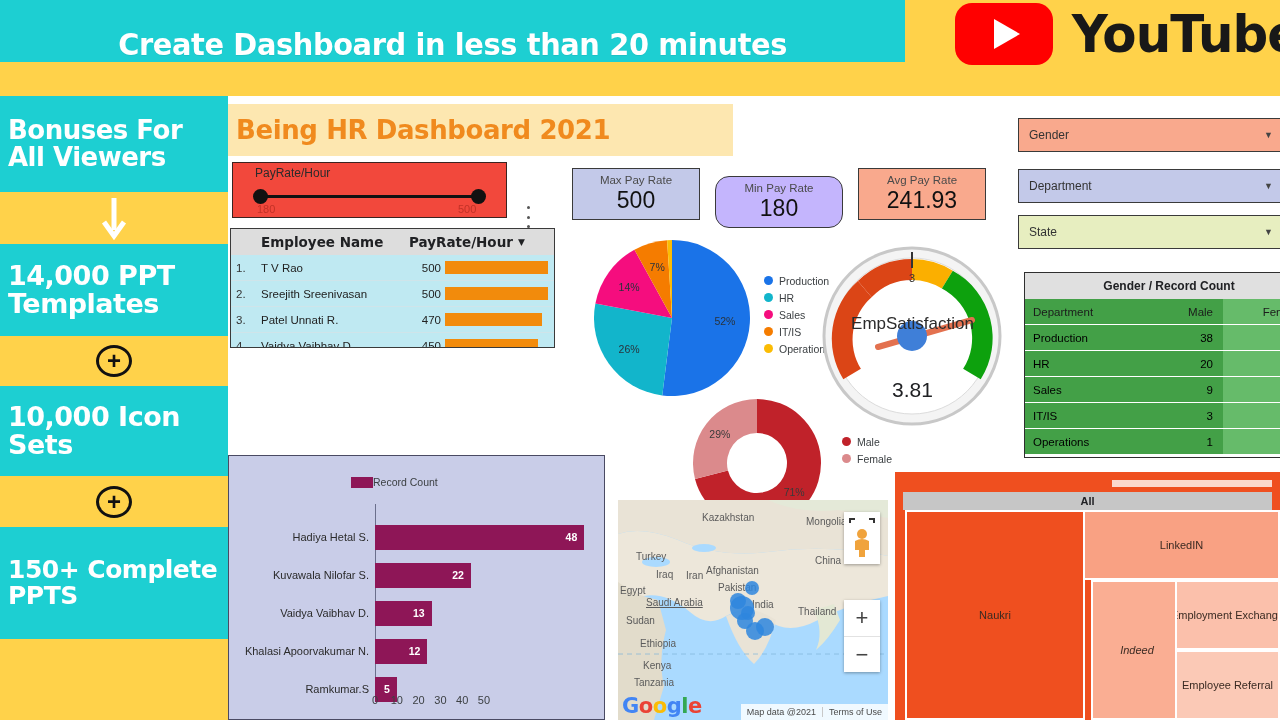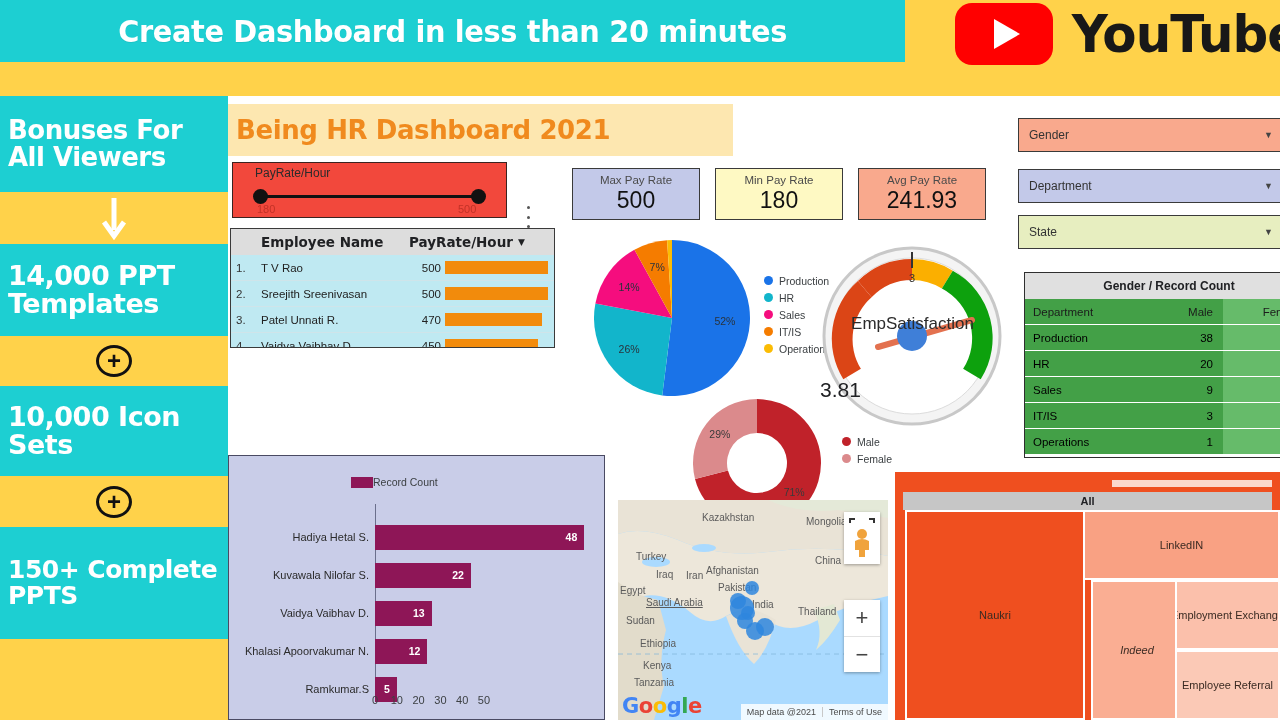--- a/index.html
+++ b/index.html
@@ -8,21 +8,21 @@
     overflow: hidden;
     font-family: "Liberation Sans", sans-serif;
     background: #ffffff;
   }
   #root { position: relative; width: 1280px; height: 720px; background: #FFD24A; }
 
   
   .top-banner {
     position: absolute; left: 0; top: 0; width: 905px; height: 62px;
     background: #1DCFD2;
-    display: flex; align-items: center; justify-content: center;
+    display: flex; align-items: flex-end; justify-content: center;
   }
   .top-banner-text {
     color: #ffffff; font-weight: 900; font-size: 31px; letter-spacing: -0.4px;
     font-family: "DejaVu Sans", sans-serif;
     transform: scaleX(0.93);
     white-space: nowrap;
     text-shadow: 0 1px 0 rgba(0,0,0,0.06);
   }
   .yt-logo {
     position: absolute; left: 955px; top: 3px; width: 330px; height: 62px;
@@ -111,34 +111,34 @@
   .emp-row .c-val { width: 32px; text-align: right; }
   .emp-row .c-bar { flex: 1; padding-left: 4px; padding-right: 6px; }
   .emp-bar { height: 13px; background: #F28B0C; }
 
   
   .kpi { position: absolute; width: 128px; height: 52px; border: 1px solid #3a3a3a;
          display: flex; flex-direction: column; align-items: center; justify-content: center; }
   .kpi-label { font-size: 11.5px; color: #4a4a4a; line-height: 1; }
   .kpi-value { font-size: 23px; color: #111; line-height: 1.15; }
   #kpi-max { left: 344px; top: 72px; background: #C3C9E9; }
-  #kpi-min { left: 487px; top: 72px; background: #fef9c3; }
+  #kpi-min { left: 487px; top: 80px; background: #c4b5fd; border-radius: 14px; }
   #kpi-avg { left: 630px; top: 72px; background: #F9A98D; }
 
   
   .pie-wrap { position: absolute; left: 356px; top: 132px; width: 280px; height: 180px; }
   .pie-legend { position: absolute; left: 180px; top: 44px; font-size: 10.5px; color: #3c4043; }
   .pie-legend div { display: flex; align-items: center; gap: 6px; height: 17px; }
   .lg-dot { width: 9px; height: 9px; border-radius: 50%; display: inline-block; }
 
   
   .gauge-wrap { position: absolute; left: 592px; top: 150px; width: 185px; height: 180px; }
   .gauge-title { position: absolute; left: 0; top: 68px; width: 185px; text-align: center;
                  font-size: 17px; color: #2b2b2b; }
-  .gauge-value { position: absolute; left: 0; top: 132px; width: 185px; 
+  .gauge-value { position: absolute; left: 0; top: 132px; width: 185px; text-align: center;
                  font-size: 21px; color: #202124; }
 
   
   .donut-wrap { position: absolute; left: 462px; top: 300px; width: 200px; height: 135px; }
   .donut-legend { position: absolute; left: 152px; top: 37px; font-size: 10.5px; color: #3c4043; }
   .donut-legend div { display: flex; align-items: center; gap: 6px; height: 17px; }
 
   
   .bar-card { position: absolute; left: 0px; top: 359px; width: 377px; height: 265px;
               background: #C9CDE8; border: 1px solid #4a4a63; }

